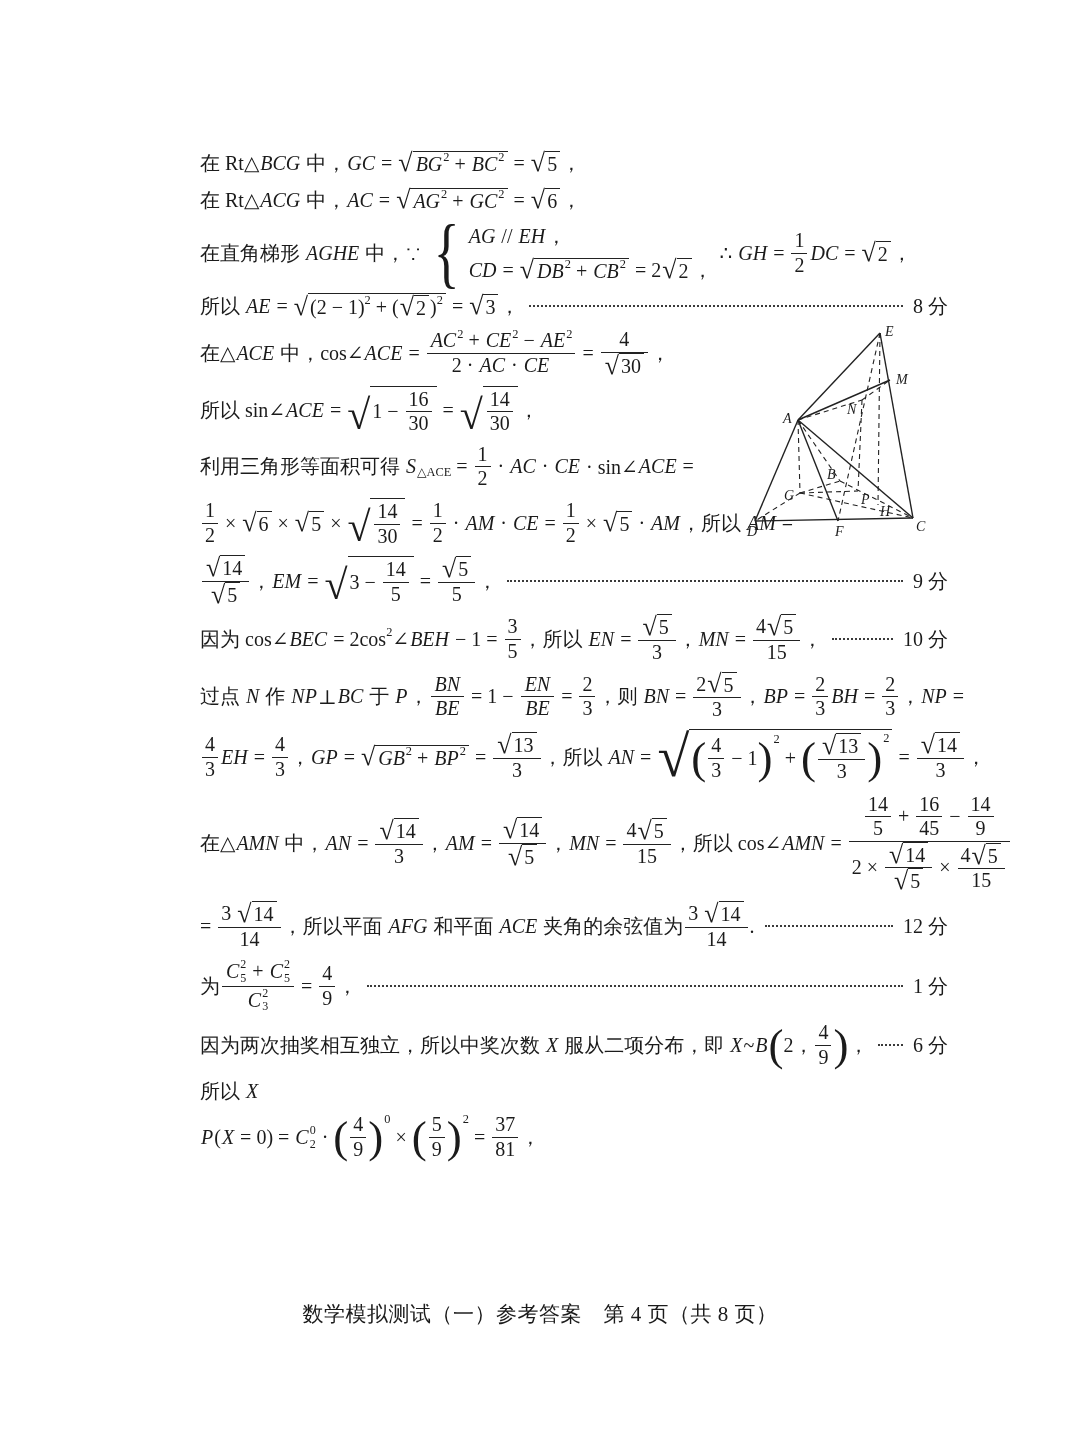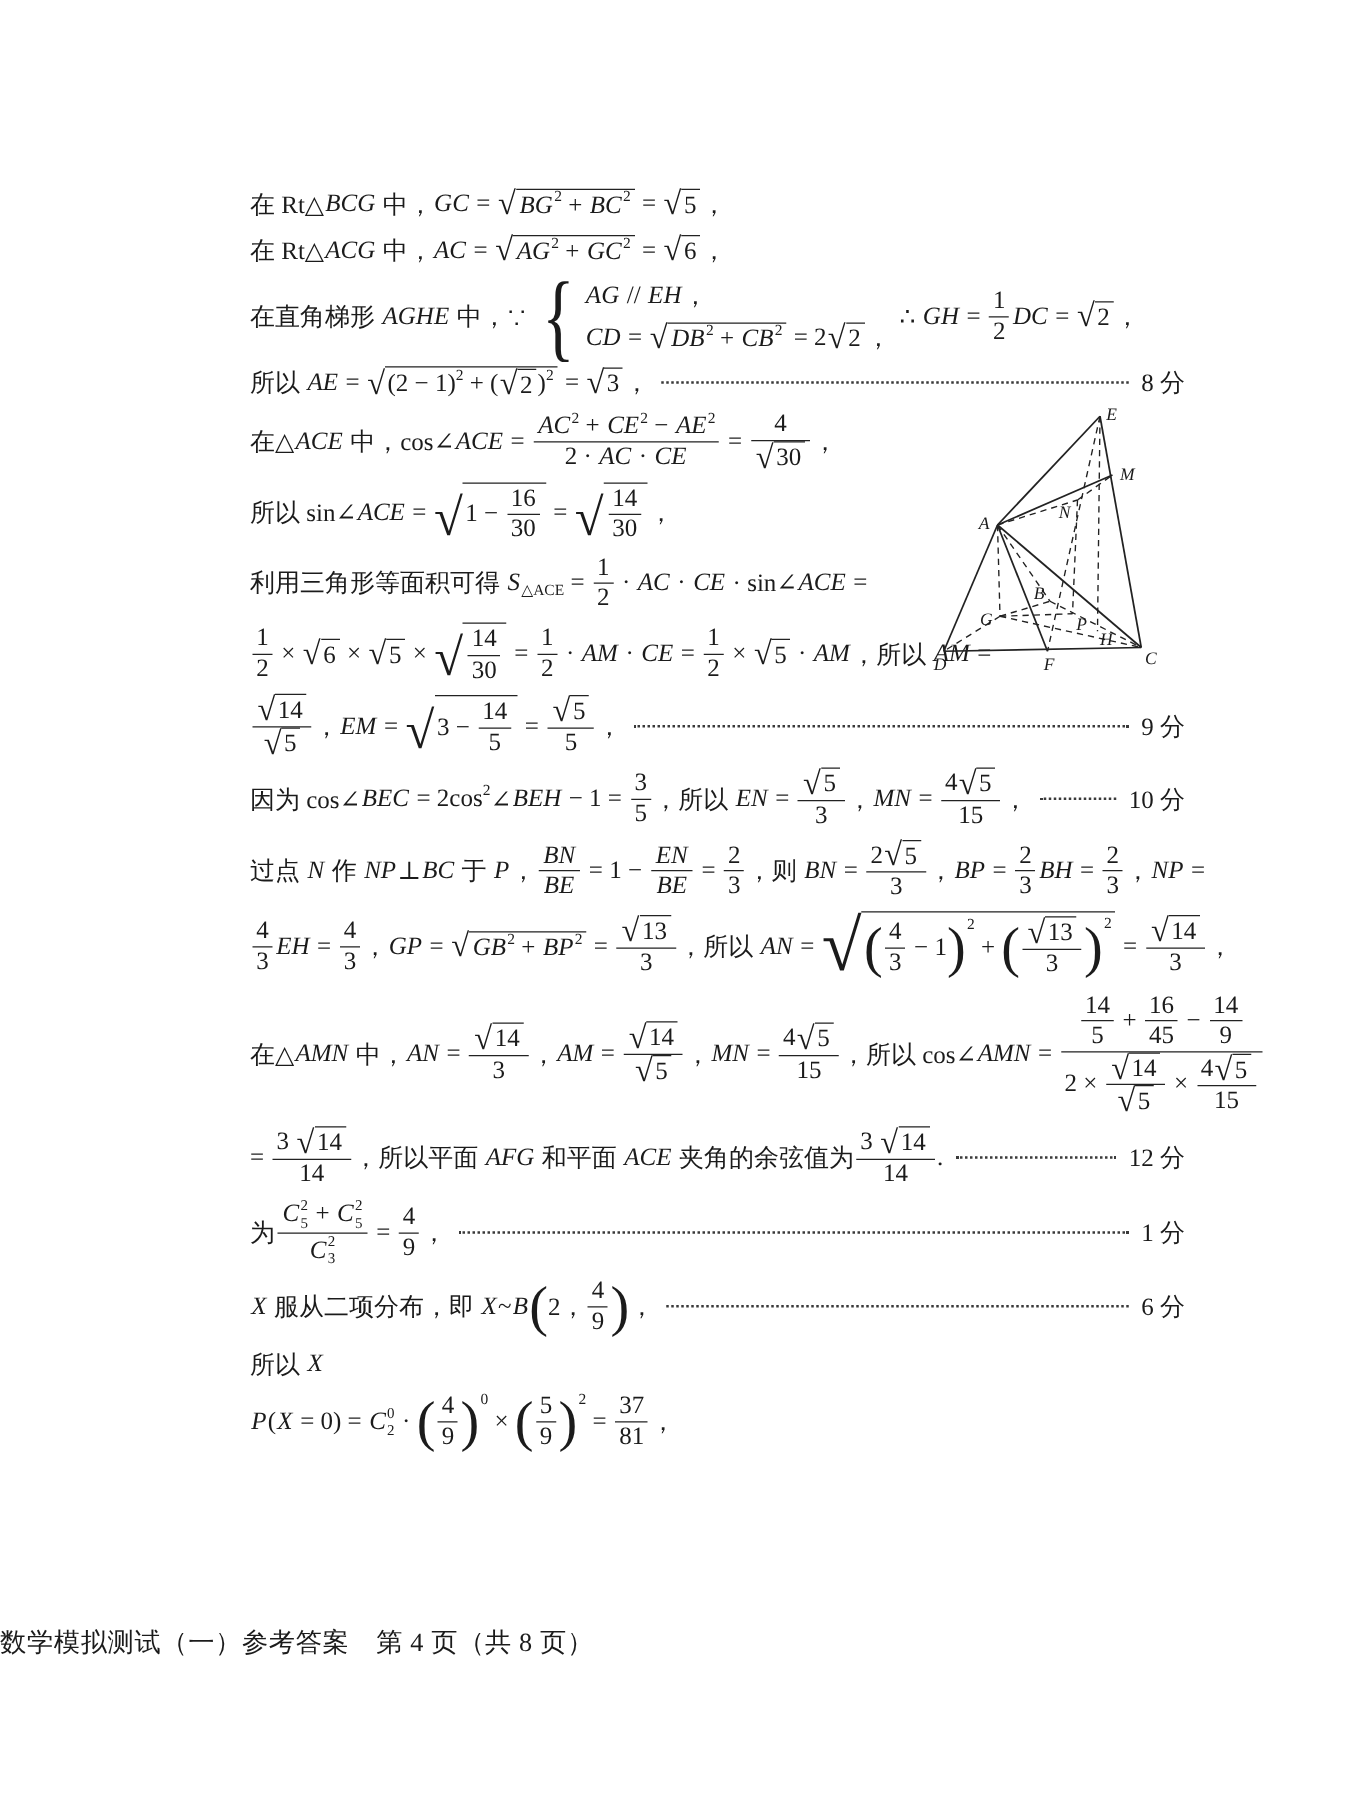--- a/index.html
+++ b/index.html
@@ -33,21 +33,21 @@
   .cbrace{font-size:3.9em;line-height:.8;font-weight:300;transform:scaleX(.7);transform-origin:center}
   .crows{display:flex;flex-direction:column;align-items:flex-start;gap:7px;margin-left:2px}
   .crow{display:flex;align-items:center}
   .ss{display:inline-flex;align-items:center;margin:0 1px}
   .ss>.base{font-style:italic}
   .ss>.col{display:flex;flex-direction:column;align-items:flex-start;font-size:.6em;line-height:1.15;margin-left:1px}
   .dots{flex:1 1 40px;min-width:14px;margin:0 10px;border-top:2.4px dotted #3a3a3a;height:0;align-self:center}
   #figure{position:absolute;left:742px;top:326px}
   #figure line{stroke:#222}
   #figure text{font-size:14px;font-style:italic;font-family:"Liberation Serif","DejaVu Serif",serif;fill:#1b1b1b}
-  #footer{position:absolute;left:0;right:0;top:1300px;text-align:left;font-size:21px;letter-spacing:.5px}
+  #footer{position:absolute;left:0;right:0;top:1300px;text-align:center;font-size:21px;letter-spacing:.5px}
 </style>
 </head>
 <body>
 
 <div id="page">
   <div id="content">
       <div class="ln">
         <span class="t r">在 Rt△</span>
         <span class="t i">BCG</span>
         <span class="t r"> 中，</span>
@@ -848,20 +848,21 @@
           </span>
           <span class="d">
             <span class="t r">9</span>
           </span>
         </span>
         <span class="t r">，</span>
         <span class="dots"></span>
         <span class="t r">1 分</span>
       </div>
       <div class="ln">
+        <span class="t r">因为两次抽奖相互独立，所以中奖次数 </span>
         <span class="t i">X</span>
         <span class="t r"> 服从二项分布，即 </span>
         <span class="t i">X</span>
         <span class="t r">~</span>
         <span class="t i">B</span>
         <span class="bp">
           <span class="par p1">(</span>
           <span class="bpc">
             <span class="t r">2，</span>
             <span class="fr">

